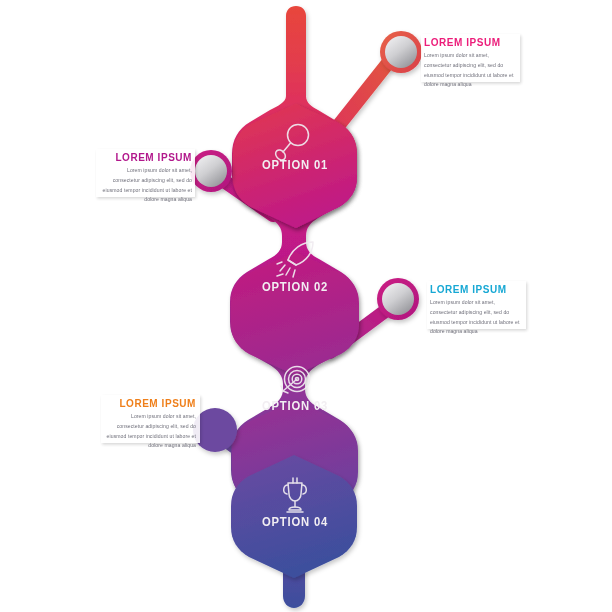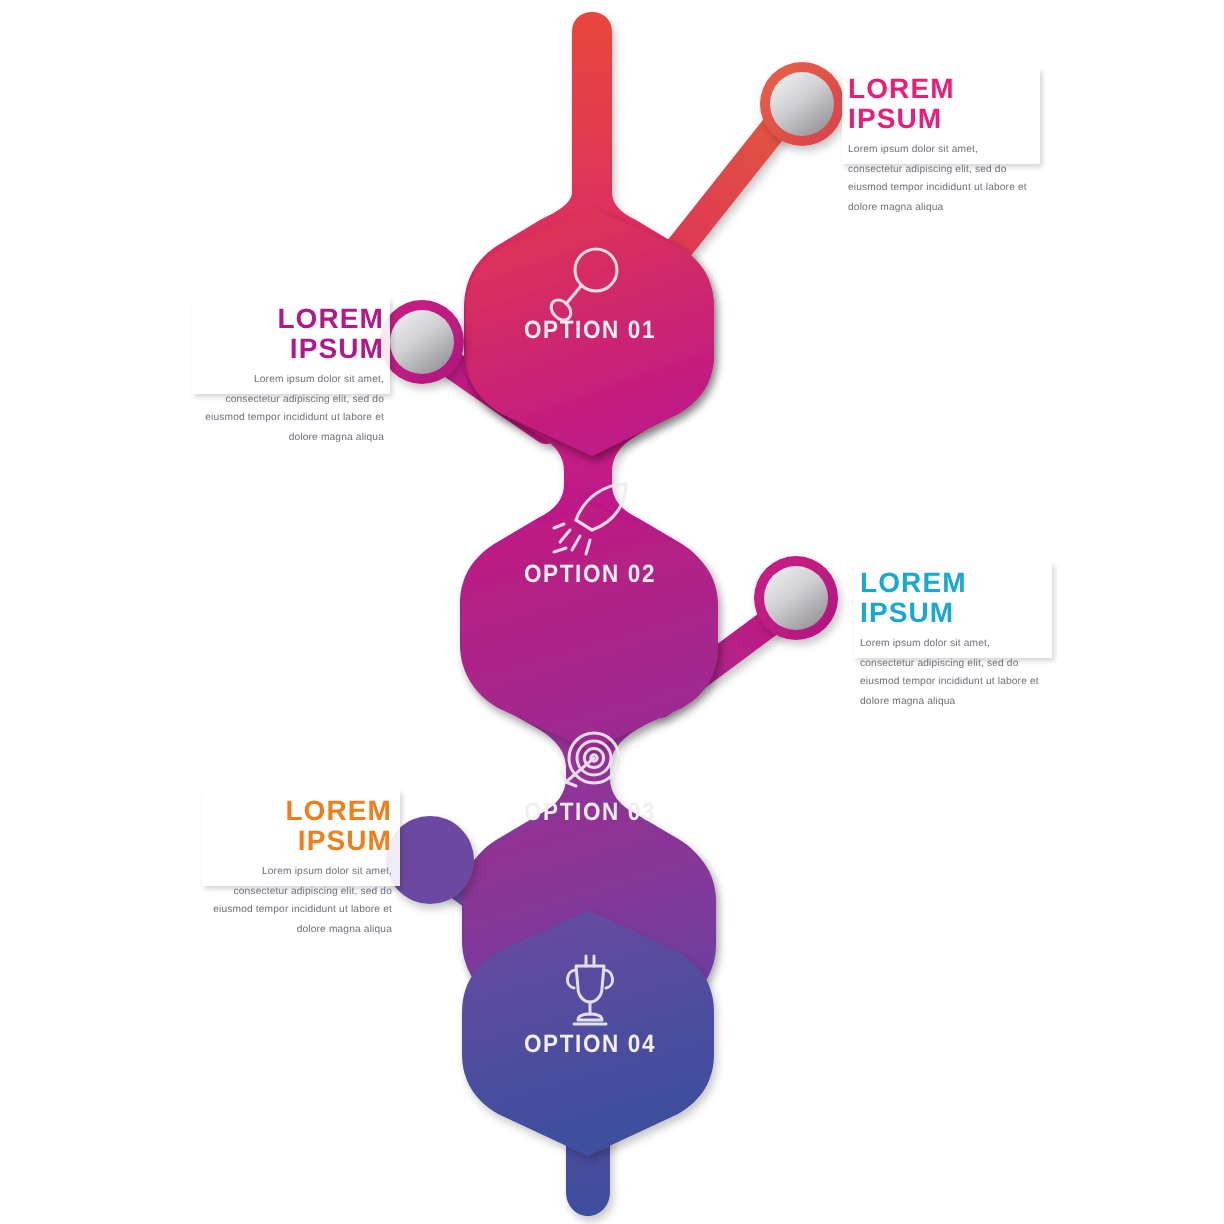--- a/index.html
+++ b/index.html
@@ -3,21 +3,21 @@
 <meta charset="utf-8">
 <style>
   html,body{margin:0;padding:0;background:#ffffff;}
   body{width:612px;height:612px;overflow:hidden;font-family:"Liberation Sans",sans-serif;}
   #stage{position:relative;width:612px;height:612px;background:#fff;}
   #art{position:absolute;left:0;top:0;width:612px;height:612px;}
 
   .callout{position:absolute;}
   .callout .ctitle{
     font-family:"Liberation Sans",sans-serif;
-    font-weight:bold;font-size:14px;letter-spacing:.55px;
+    font-weight:bold;font-size:10px;letter-spacing:.55px;
     margin:0 0 3px 0;line-height:1.1;
   }
   .callout .cbody{
     font-family:"Liberation Sans",sans-serif;
     font-size:5.1px;line-height:1.92;margin:0;color:#6f6f7a;
     letter-spacing:.08px;
   }
   .c-right{text-align:left;}
   .c-left{text-align:right;}
 

